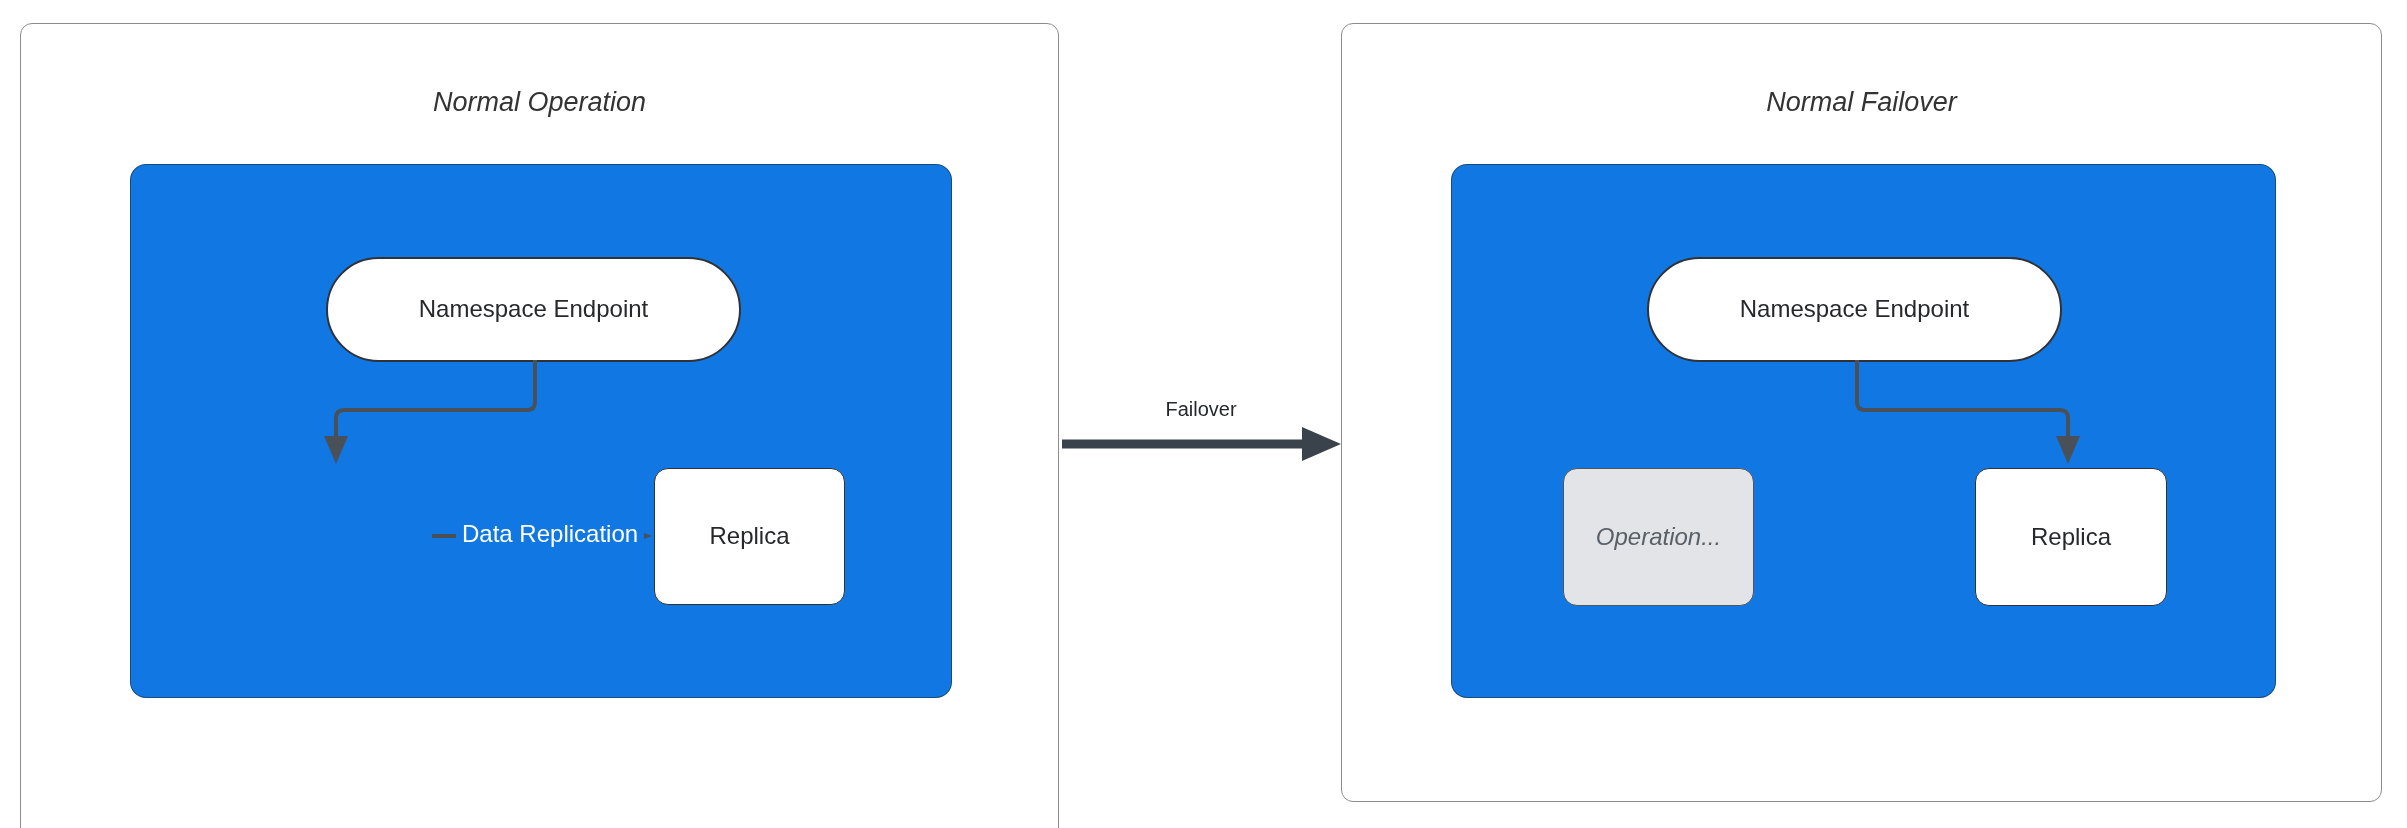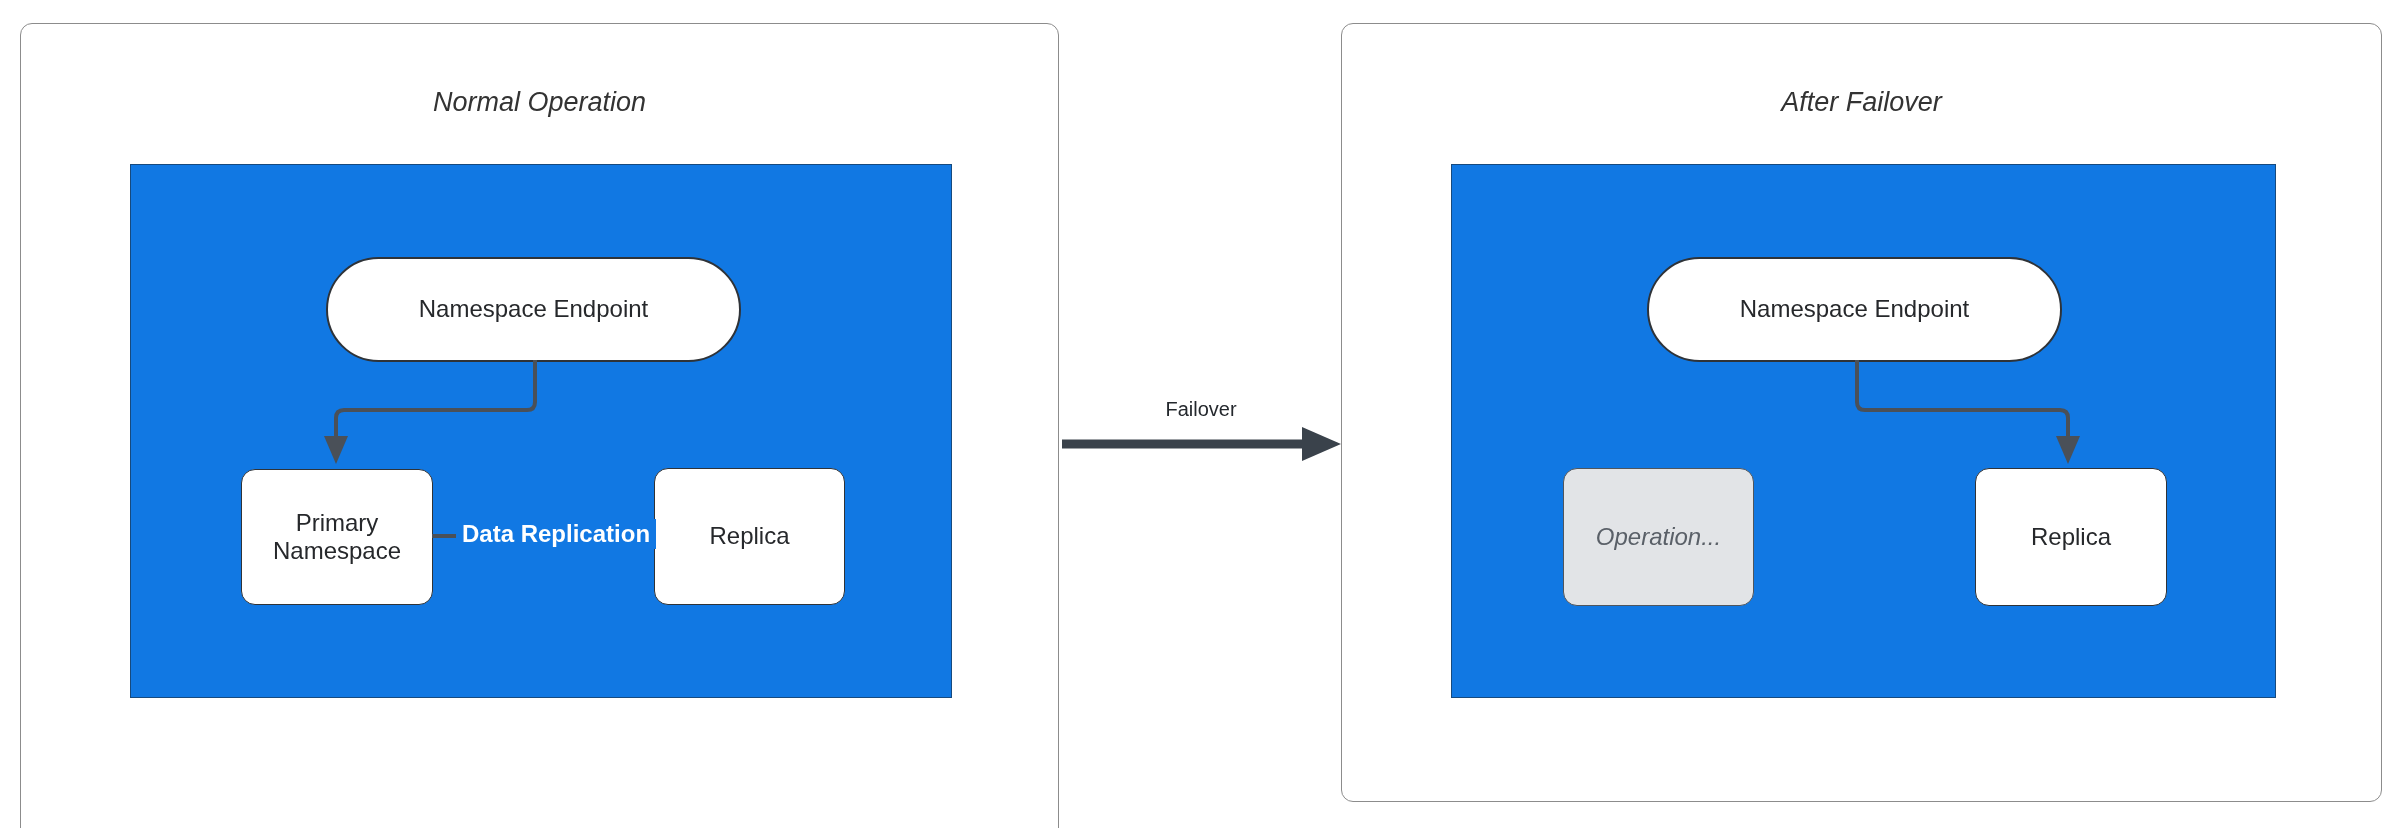--- a/index.html
+++ b/index.html
@@ -27,21 +27,21 @@
     text-align: center;
     font-size: 27px;
     font-weight: 500;
     font-style: italic;
     color: var(--title-text, #333);
   }
   .cluster {
     position: absolute;
     background: var(--accent-blue, #1178E3);
     border: 1px solid rgba(30, 36, 44, 0.55);
-    border-radius: 0;
+    border-radius: 16px;
     text-decoration: underline;
   }
   .pill, .node {
     position: absolute;
     display: flex;
     align-items: center;
     justify-content: center;
     text-align: center;
     background: #ffffff;
     color: var(--node-text, #26282B);
@@ -73,21 +73,21 @@
   .failover-stroke { stroke: var(--failover-arrow, #3A424B); stroke-width: 9; fill: none; }
   .failover-head   { fill: var(--failover-arrow, #3A424B); stroke: none; }
   .edge-label-replication {
     position: absolute;
     left: 456px;
     top: 519px;
     padding: 1px 6px;
     background: var(--accent-blue, #1178E3);
     color: var(--edge-label-text, #fff);
     font-size: 24px;
-    font-weight: 700;
+    font-weight: 400;
     white-space: nowrap;
   }
   .edge-label-failover {
     position: absolute;
     left: 1201px;
     top: 398px;
     transform: translateX(-50%);
     color: var(--failover-text, #24282D);
     font-size: 20px;
     white-space: nowrap;
@@ -97,31 +97,28 @@
 <body>
 
 <div class="canvas">
 
   <section class="panel" style="left:20px; top:23px; width:1039px; height:820px;">
     <h2 class="panel-title">Normal Operation</h2>
     <div class="cluster" style="left:109px; top:140px; width:822px; height:534px;">
       <div class="pill" style="left:195px; top:92px; width:415px; height:105px;">
         <span>Namespace Endpoint</span>
       </div>
-      <div class="node" style="left:110px; top:304px; width:192px; height:136px;">
-        <span>Primary Namespace</span>
-      </div>
       <div class="node" style="left:523px; top:303px; width:191px; height:137px;">
         <span>Replica</span>
       </div>
     </div>
   </section>
 
   <section class="panel" style="left:1341px; top:23px; width:1041px; height:779px;">
-    <h2 class="panel-title">After Failover</h2>
+    <h2 class="panel-title">Normal Failover</h2>
     <div class="cluster" style="left:109px; top:140px; width:825px; height:534px;">
       <div class="pill" style="left:195px; top:92px; width:415px; height:105px;">
         <span>Namespace Endpoint</span>
       </div>
       <div class="node recovering" style="left:111px; top:303px; width:191px; height:138px;">
         <span>Operation...</span>
       </div>
       <div class="node" style="left:523px; top:303px; width:192px; height:138px;">
         <span>Replica</span>
       </div>

